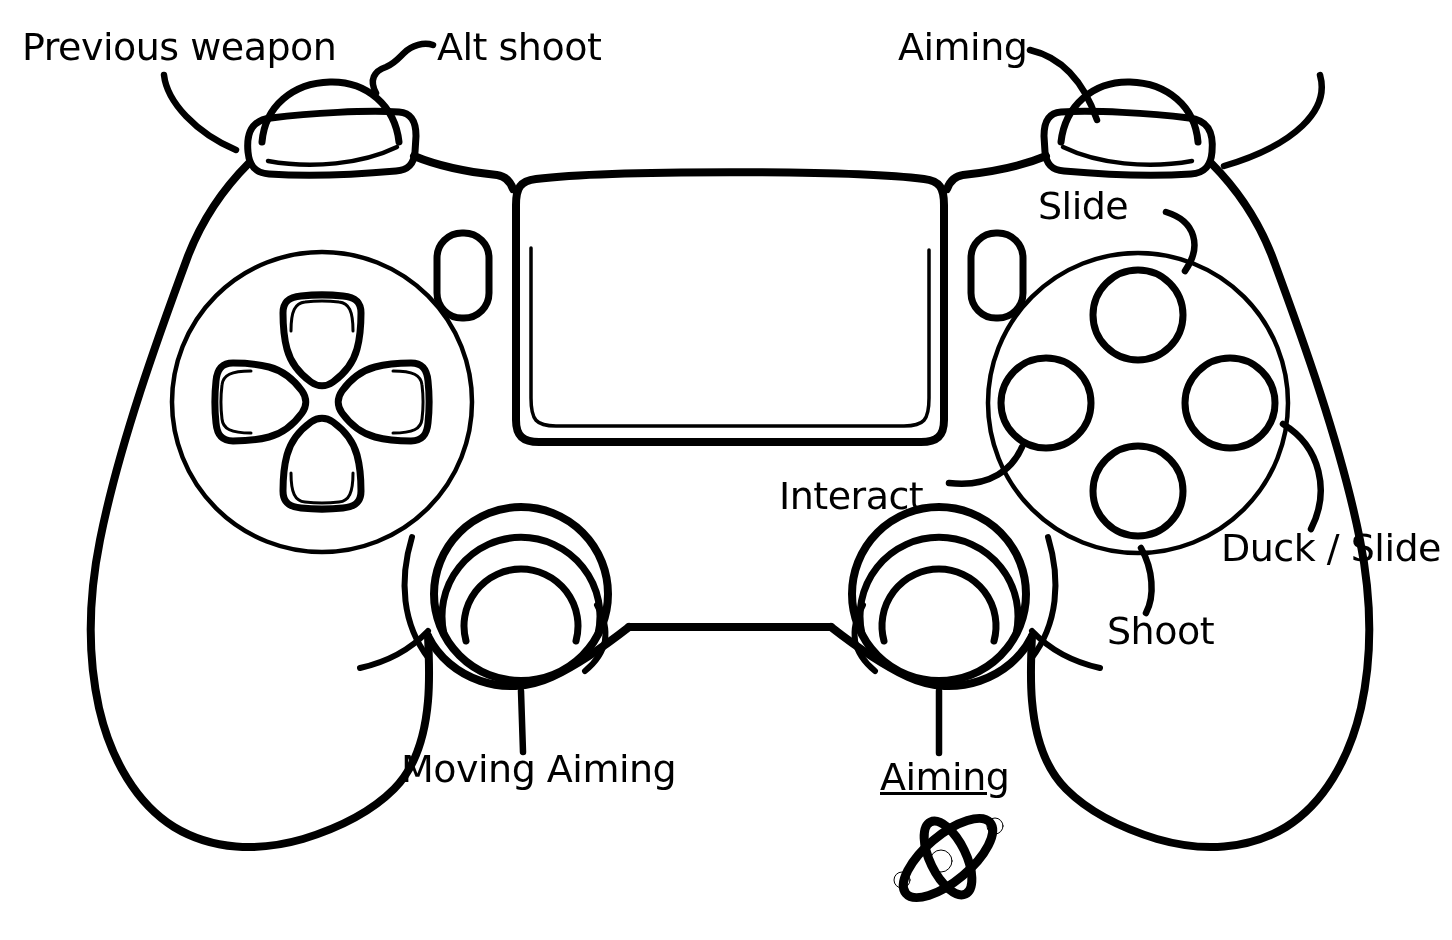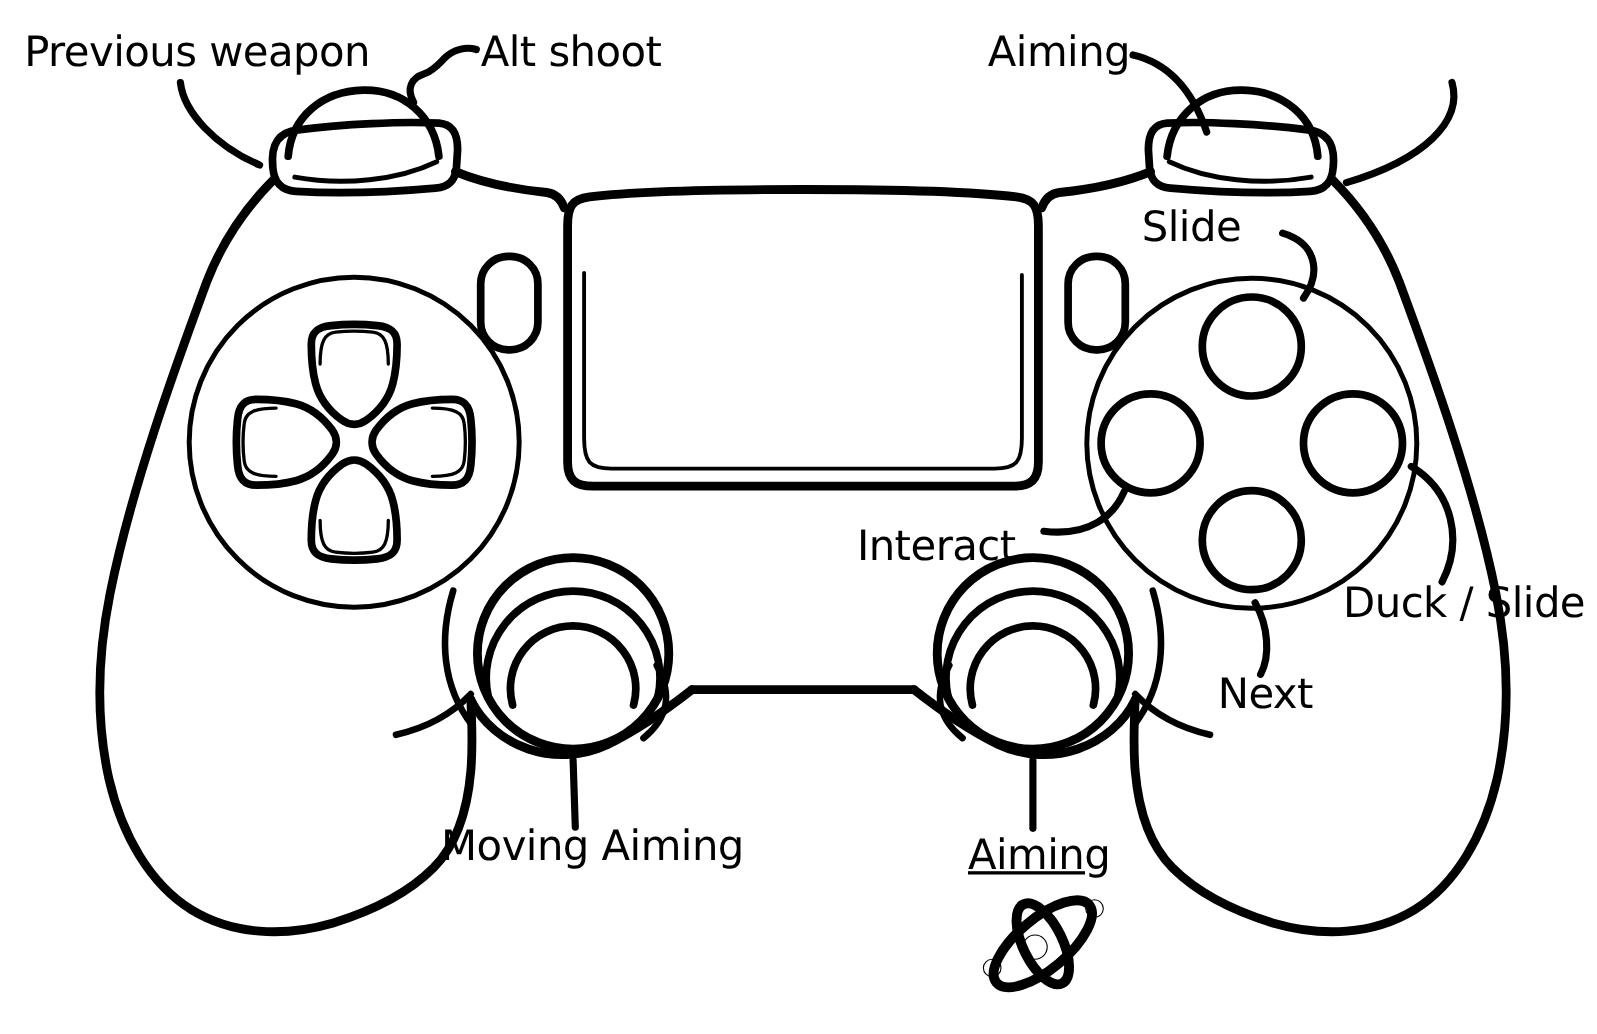--- a/index.html
+++ b/index.html
@@ -132,17 +132,17 @@
       <circle class="fill" cx="902" cy="880" r="8"></circle>
     </g>
   </svg>
 
   <div class="lbl" id="lbl-previous-weapon">Previous weapon</div>
   <div class="lbl" id="lbl-alt-shoot">Alt shoot</div>
   <div class="lbl" id="lbl-shoot">Aiming</div>
   <div class="lbl" id="lbl-reload">Slide</div>
   <div class="lbl" id="lbl-interact">Interact</div>
   <div class="lbl" id="lbl-duck-slide">Duck / Slide</div>
-  <div class="lbl" id="lbl-jump">Next</div>
+  <div class="lbl" id="lbl-jump">Shoot</div>
   <div class="lbl" id="lbl-moving-around">Moving Aiming</div>
   <div class="lbl" id="lbl-aiming">Aiming</div>
 
 </div>
 
 </body></html>

